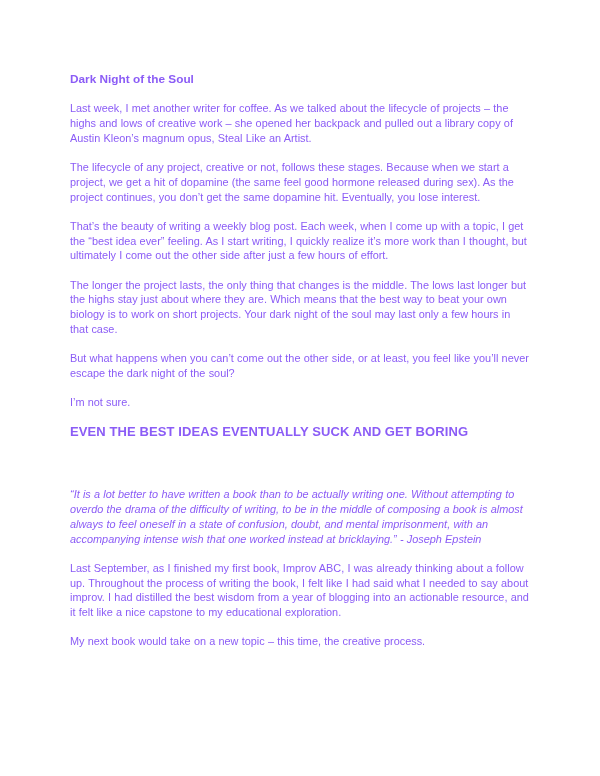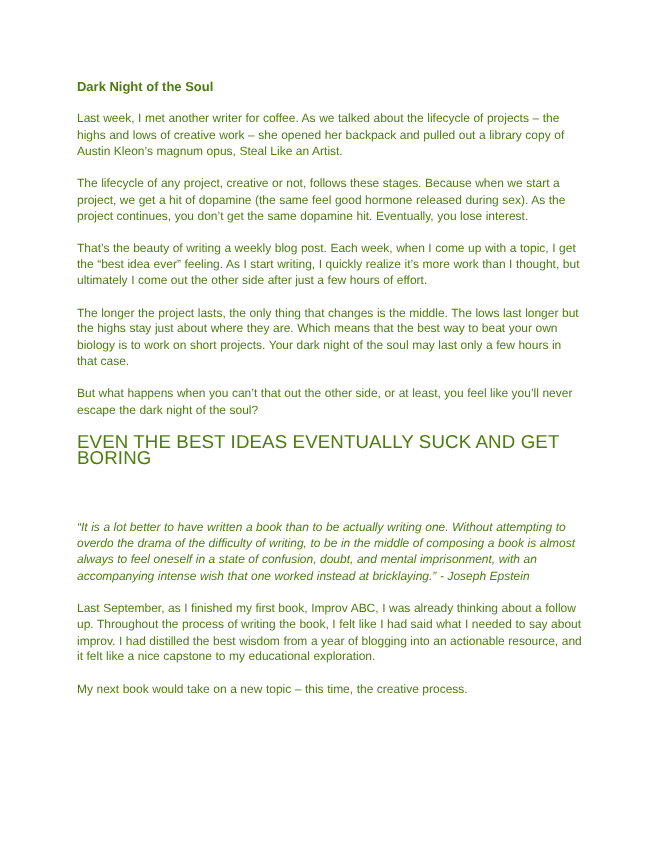--- a/index.html
+++ b/index.html
@@ -12,40 +12,40 @@
     height: 776px;
     overflow: hidden;
     font-family: "Liberation Sans", sans-serif;
   }
   .page {
     box-sizing: border-box;
     width: 600px;
     height: 688px;
     background: #ffffff;
     padding: 72px 69px 30px 70px;
-    color: #4d7c0f;
+    color: #8b5cf6;
   }
   .doc-title {
     font-size: 11.8px;
     font-weight: bold;
     line-height: 14.7px;
     margin: 0 0 14.7px 0;
   }
   .para {
     font-size: 10.9px;
     line-height: 14.7px;
     margin: 0 0 14.7px 0;
     word-spacing: 0.2px;
   }
   .para:last-child {
     margin-bottom: 2px;
   }
   .section-heading {
-    font-size: 17px;
-    font-weight: normal;
+    font-size: 13px;
+    font-weight: bold;
     line-height: 14.7px;
     margin: 0 0 14.7px 0;
     letter-spacing: 0.1px;
   }
   .italic {
   }
   .quote {
     font-style: italic;
     margin-top: 48px;
   }
@@ -60,22 +60,23 @@
   <p class="para"><span>Last week, I met another writer for coffee. As we talked about the lifecycle of projects – the highs and lows of creative work – she opened her backpack and pulled out a library copy of Austin Kleon’s magnum opus, </span><span class="italic">Steal Like an Artist.</span></p>
 
 
 
   <p class="para">The lifecycle of any project, creative or not, follows these stages. Because when we start a project, we get a hit of dopamine (the same feel good hormone released during sex). As the project continues, you don’t get the same dopamine hit. Eventually, you lose interest.</p>
 
   <p class="para">That’s the beauty of writing a weekly blog post. Each week, when I come up with a topic, I get the “best idea ever” feeling. As I start writing, I quickly realize it’s more work than I thought, but ultimately I come out the other side after just a few hours of effort.</p>
 
   <p class="para">The longer the project lasts, the only thing that changes is the middle. The lows last longer but the highs stay just about where they are. Which means that the best way to beat your own biology is to work on short projects. Your dark night of the soul may last only a few hours in that case.</p>
 
-  <p class="para">But what happens when you can’t that out the other side, or at least, you feel like you’ll never escape the dark night of the soul?</p>
+  <p class="para">But what happens when you can’t come out the other side, or at least, you feel like you’ll never escape the dark night of the soul?</p>
 
+  <p class="para">I’m not sure.</p>
 
   <h2 class="section-heading">EVEN THE BEST IDEAS EVENTUALLY SUCK AND GET BORING</h2>
 
   <p class="para quote">“It is a lot better to have written a book than to be actually writing one. Without attempting to overdo the drama of the difficulty of writing, to be in the middle of composing a book is almost always to feel oneself in a state of confusion, doubt, and mental imprisonment, with an accompanying intense wish that one worked instead at bricklaying.” - Joseph Epstein</p>
 
   <p class="para">Last September, as I finished my first book, Improv ABC, I was already thinking about a follow up. Throughout the process of writing the book, I felt like I had said what I needed to say about improv. I had distilled the best wisdom from a year of blogging into an actionable resource, and it felt like a nice capstone to my educational exploration.</p>
 
   <p class="para">My next book would take on a new topic – this time, the creative process.</p>
 
 </div>

